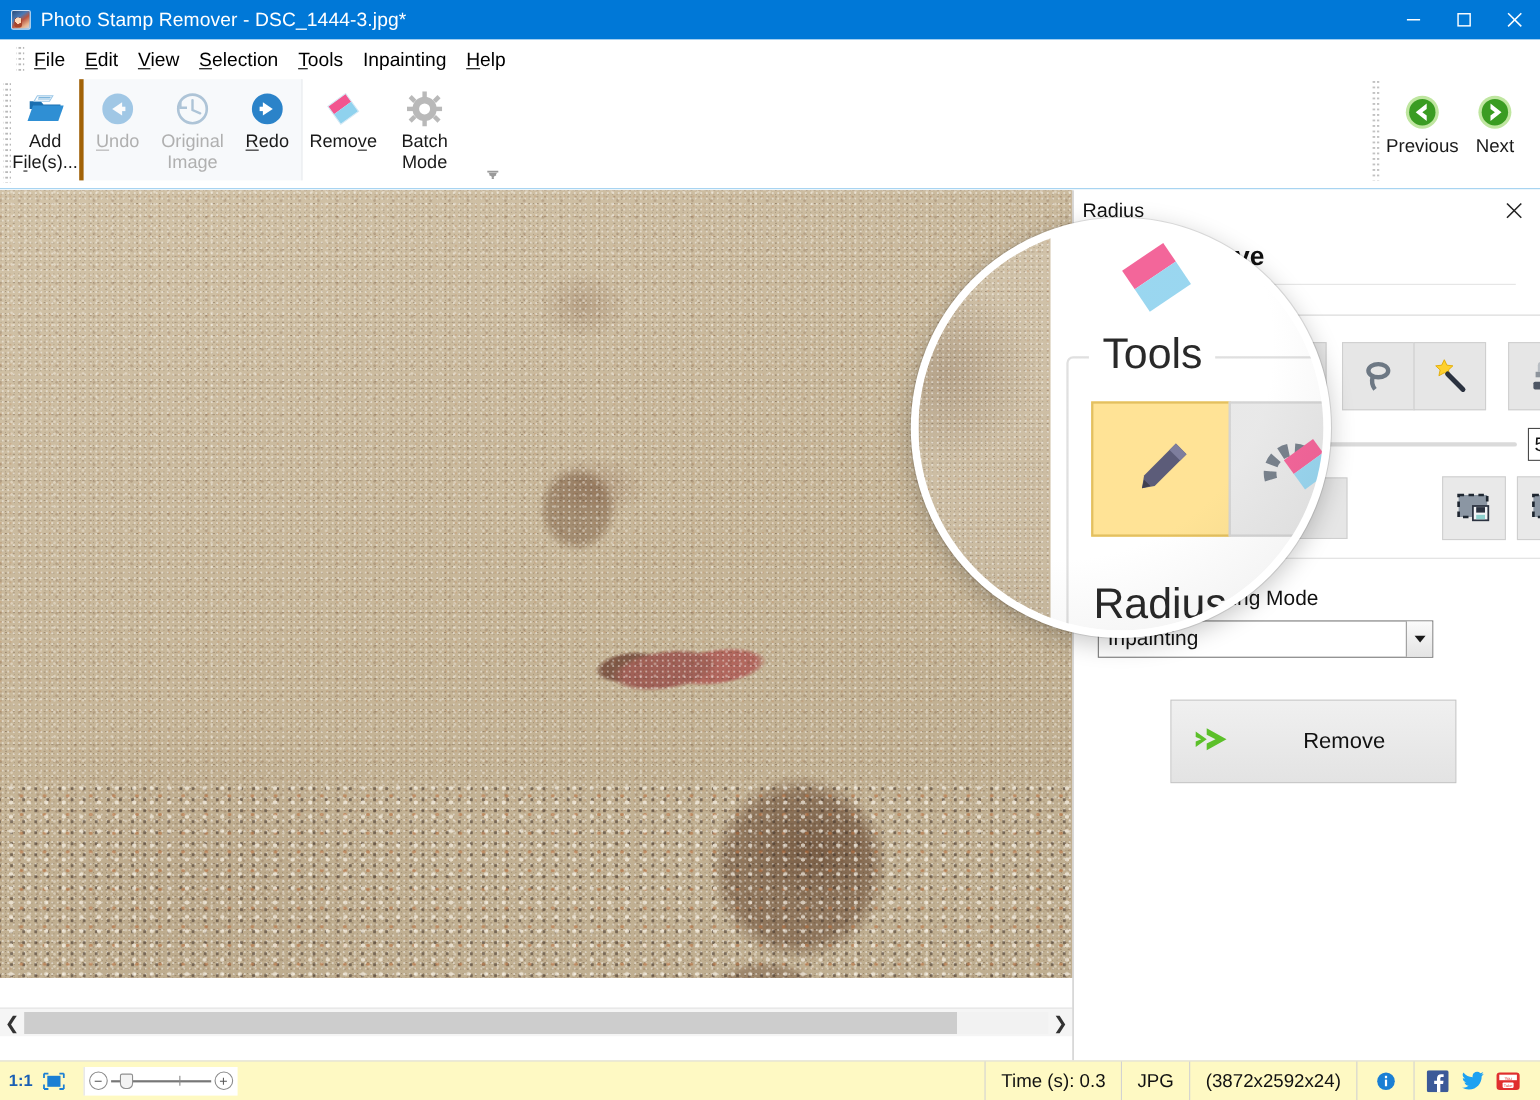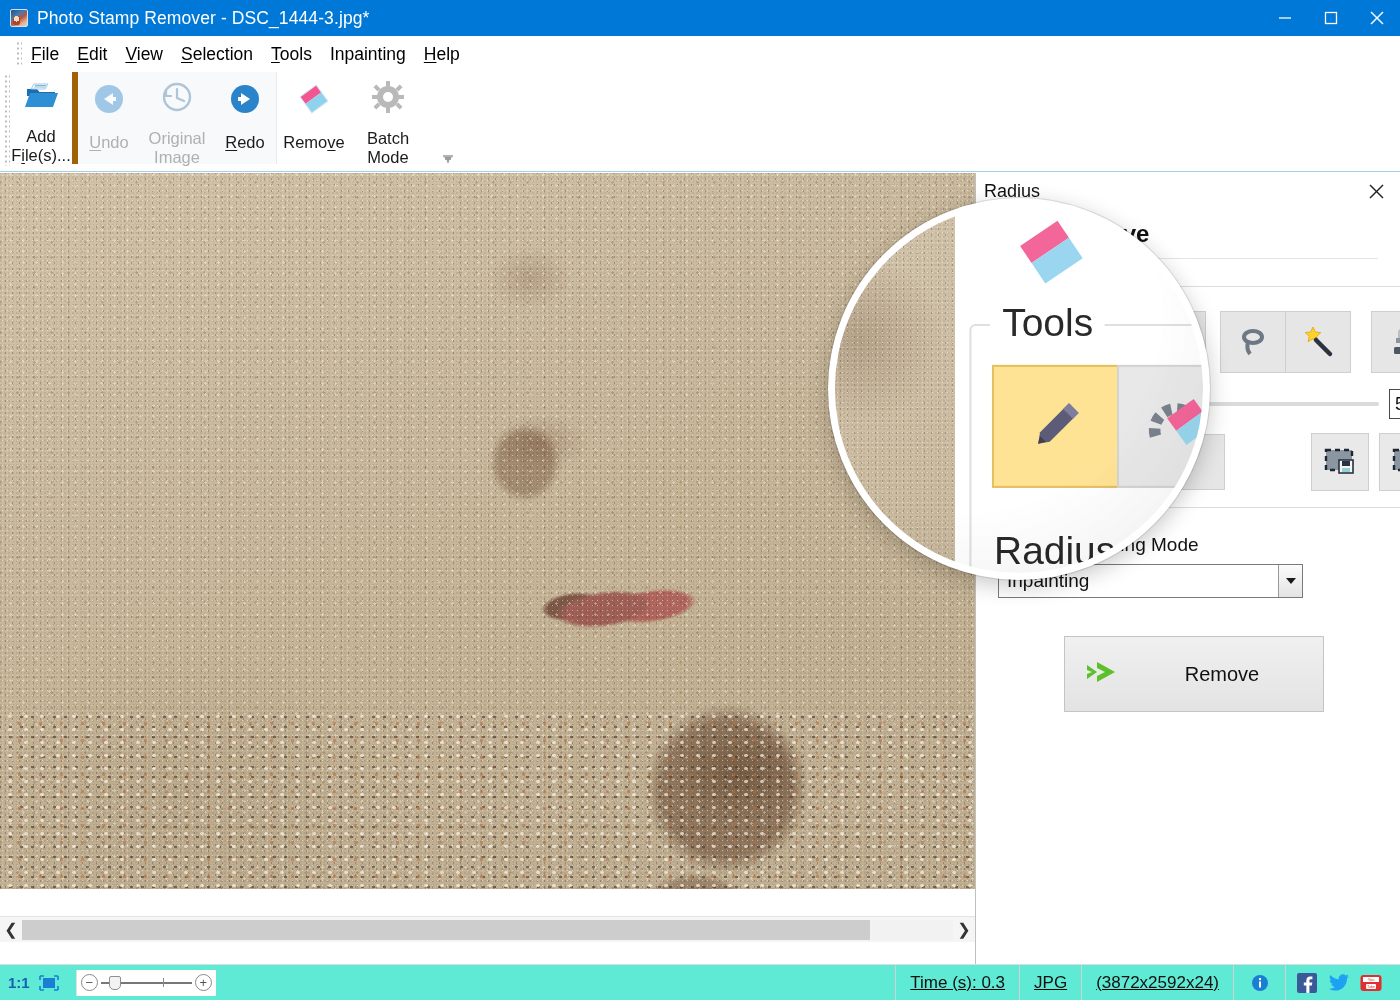--- a/index.html
+++ b/index.html
@@ -60,30 +60,30 @@
     position: relative;
     border-bottom: 1px solid #9fd0f0;
   }
   .grip {
     width: 7px; height: 92px; margin-left: 3px; margin-top: 2px;
     background-image: radial-gradient(circle, #b8b8b8 1px, transparent 1.2px);
     background-size: 4px 5px; background-position: 1px 0;
     flex: 0 0 auto;
   }
   .tb-group { display: flex; align-items: flex-start; height: 92px; }
-  .tb-group.boxed { background: #f7f9fb; border-left: 6px solid #a16207; border-right: 1px solid #e8eaed; align-items: flex-end; }
+  .tb-group.boxed { background: #f7f9fb; border-left: 4px solid #a16207; border-right: 1px solid #e8eaed; align-items: flex-end; }
   .tb-btn {
     width: 62px; min-width: 62px; height: 92px;
     display: flex; flex-direction: column; align-items: center;
     padding-top: 9px; cursor: default;
   }
   .tb-icon { height: 36px; display:flex; align-items:center; justify-content:center; }
   .tb-label {
     font-size: 16.5px; line-height: 19px; text-align: center; color: #1a1a1a;
-    margin-top: 16px; white-space: pre-line;
+    margin-top: 3px; white-space: pre-line;
   }
   .tb-btn.disabled .tb-label { color: #b0b0b0; }
   .tb-btn.disabled .tb-icon { opacity: .42; }
   .tb-label u { text-decoration: underline; text-underline-offset: 2px; }
   .tb-btn.wide { width: 74px; min-width: 74px; }
   #ribbon-overflow {
     position: absolute; right: 944px; bottom: 4px;
     width: 16px; height: 16px; display:flex; align-items:center; justify-content:center;
   }
   #nav-group { position: absolute; right: 8px; top: 0; display: flex; align-items: flex-start; height: 92px;}
@@ -280,40 +280,40 @@
     position:absolute; left:0; top:0; width: 120px; height:382px;
     background:
       radial-gradient(ellipse 120px 120px at 20% 35%, rgba(120,92,65,.35), transparent 70%),
       linear-gradient(160deg,#cdbda1,#c3b294);
   }
   .lens-photo-left .grain { opacity:.6; }
 
   
   #statusbar {
     position: absolute; left: 0; bottom: 0; width: 1400px; height: 36px;
-    background: #5eead4; border-top: 1px solid #dcdcdc;
+    background: #fef9c3; border-top: 1px solid #dcdcdc;
     display: flex; align-items: center;
   }
   #zoom-ratio { font-size: 15px; color: #1a5fb4; font-weight: 700; padding: 0 6px 0 8px; }
   #fit-btn { width: 26px; height: 24px; display:flex; align-items:center; justify-content:center; }
   #zoom-slider-wrap {
     margin-left: 14px; width: 140px; height: 26px; background:#fff;
     display:flex; align-items:center; justify-content:space-between; padding: 0 4px;
     border-left: 1px solid #e0e0e0;
   }
   .zcirc { width:17px; height:17px; border-radius:50%; border:1.5px solid #8a8a8a; display:flex;align-items:center;justify-content:center; font-size:13px; color:#555; line-height:1;}
   .ztrack { position: relative; flex:1; height:17px; margin:0 3px;}
   .ztrack .line { position:absolute; left:0; right:0; top:8px; height:2px; background:#777;}
   .zhandle { position:absolute; left: 8px; top: 2px; width: 12px; height: 14px; background:#f3f3f3; border:1.4px solid #8f8f8f; border-radius: 2px 2px 5px 5px; font-size:9px; color:#666; text-align:center; line-height:12px;}
   .ztick { position:absolute; left: 62px; top: 4px; width:1.4px; height:9px; background:#8a8a8a;}
   .status-cell {
     height: 36px; display:flex; align-items:center; padding: 0 14px;
     font-size: 17px; color: #111; border-left: 1px solid #d2d2d2;
   }
-  #status-right { position:absolute; right: 0; top:0; height: 36px; display:flex; align-items:center;text-decoration:underline; }
+  #status-right { position:absolute; right: 0; top:0; height: 36px; display:flex; align-items:center; }
   .social { width: 22px; height: 22px; margin-right: 8px; display:flex; align-items:center; justify-content:center; }
   #info-cell { width: 52px; justify-content:center; }
 </style>
 </head>
 <body>
 
 <div id="titlebar">
   <div id="app-icon"></div>
   <span id="title-text">Photo Stamp Remover - DSC_1444-3.jpg*</span>
   <div id="win-controls">
@@ -431,20 +431,43 @@
     </div>
   </div>
 
   <div id="ribbon-overflow">
     <svg width="14" height="14" viewBox="0 0 14 14">
         <path d="M2 4 h10 M4 7 h6 M6 10 h2" stroke="#9a9a9a" stroke-width="1.6"></path>
         <path d="M3 5 L7 10 L11 5" fill="#9a9a9a"></path>
       </svg>
   </div>
 
+  <div id="nav-group">
+    <div class="navgrip"></div>
+    <div class="nav-btn">
+      <div class="tb-icon">
+        <svg width="34" height="34" viewBox="0 0 34 34">
+          <circle cx="17" cy="17" r="15" fill="#bfe6a0"></circle>
+          <circle cx="17" cy="17" r="12" fill="#3a9c22"></circle>
+          <path d="M21 9 L11 17 L21 25 L21 20 L17 17 L21 14 Z" fill="#fff"></path>
+        </svg>
+      </div>
+      <div class="tb-label">Previous</div>
+    </div>
+    <div class="nav-btn">
+      <div class="tb-icon">
+        <svg width="34" height="34" viewBox="0 0 34 34">
+          <circle cx="17" cy="17" r="15" fill="#bfe6a0"></circle>
+          <circle cx="17" cy="17" r="12" fill="#3a9c22"></circle>
+          <path d="M13 9 L23 17 L13 25 L13 20 L17 17 L13 14 Z" fill="#fff"></path>
+        </svg>
+      </div>
+      <div class="tb-label">Next</div>
+    </div>
+  </div>
 </div>
 
 <div id="workspace">
 
   <div id="canvas-col">
     <div id="photo">
       <div class="sand"></div>
       <div class="footprint2"></div>
       <div class="leaf"></div>
       <div class="footprint"></div>

